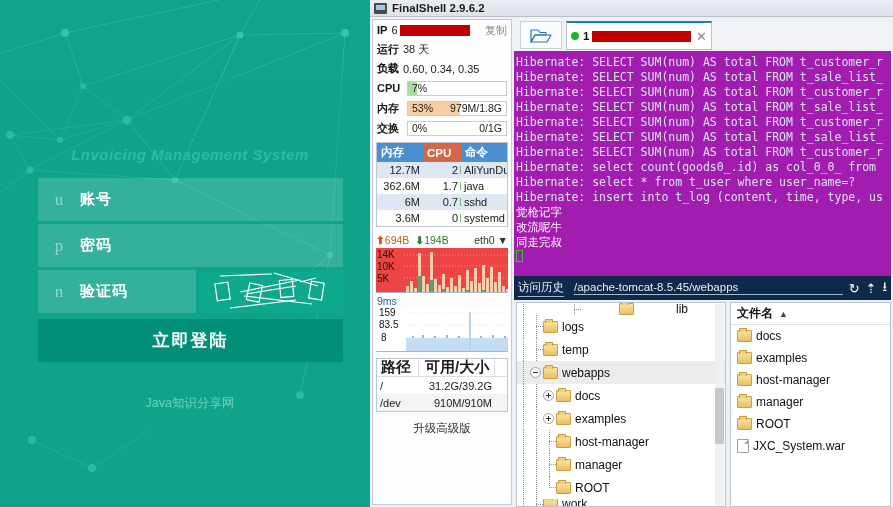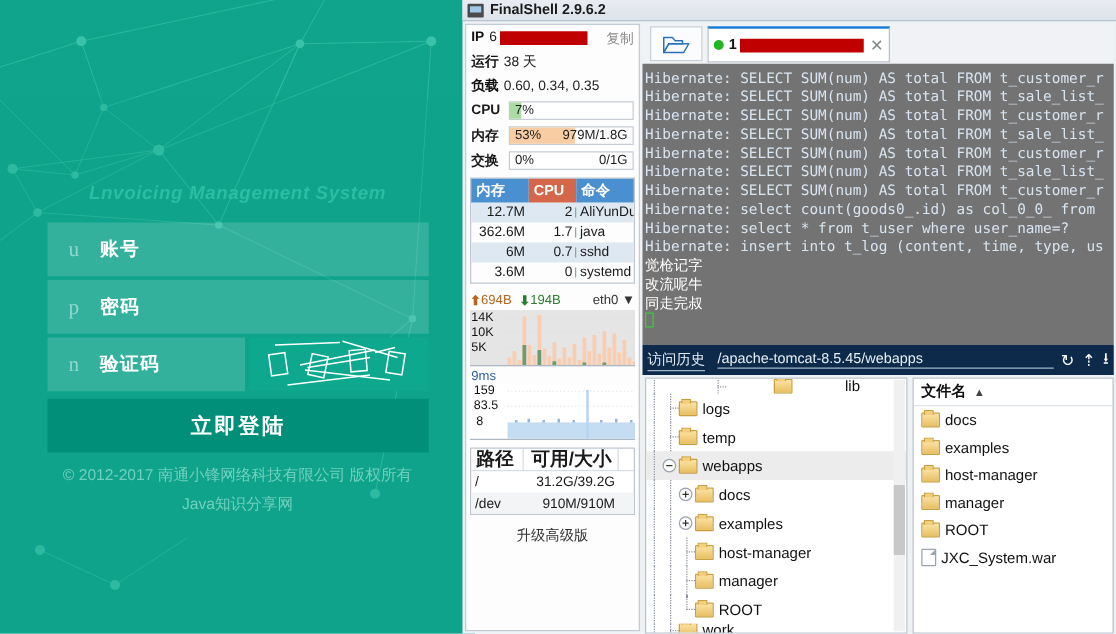--- a/index.html
+++ b/index.html
@@ -137,21 +137,21 @@
   .pc-cpu:after{ content:""; position:absolute; right:0; top:2px; bottom:2px; width:1px; background:#7fb37f; }
   .pc-cmd{ flex:1; padding-left:3px; overflow:hidden; white-space:nowrap; }
 
   
   #net-head{ display:flex; align-items:center; height:16px; padding:0 3px; font-size:10.5px; margin-top:5px; }
   .up-arrow{ color:#b5651d; font-weight:bold; }
   .dn-arrow{ color:#2a7d2a; font-weight:bold; }
   #net-eth{ margin-left:auto; color:#333; }
   #net-graph{
     margin:0 3px; height:45px; border-bottom:1px solid #aeb8c2;
-    position:relative; background:#e5e5e5; overflow:hidden;
+    position:relative; background:#ef4444; overflow:hidden;
   }
   .axis-lbl{ position:absolute; left:1px; font-size:10px; color:#111; }
 
   #lat-head{ padding:2px 4px 0 4px; font-size:10.5px; color:#2a5fa5; }
   #lat-graph{
     margin:0 3px; height:45px; position:relative; background:#fff; overflow:hidden;
     border-bottom:1px solid #aeb8c2;
   }
 
   
@@ -186,21 +186,21 @@
     display:flex; align-items:center; padding:0 4px; font-size:11.5px;
   }
   #tab-dot{ width:8px; height:8px; border-radius:50%; background:#22b522; margin-right:4px; flex:none; }
   #tab-num{ font-weight:bold; color:#111; margin-right:3px; }
   #tab-redact{ flex:1; height:11px; background:#c00000; }
   #tab-close{ color:#8a8a8a; font-size:13px; margin-left:5px; }
 
   
   #terminal{
     position:absolute; left:144px; top:51px; width:377px; height:225px;
-    background:#737373; overflow:hidden;
+    background:#a21caf; overflow:hidden;
     font-family:"DejaVu Sans Mono", monospace;
     font-size:11.5px; line-height:15px;
     padding:4px 0 0 2px;
   }
   .tline{ white-space:nowrap; color:#d8e4f0; }
   .tline.cn{ color:#ffffff; font-family:"DejaVu Sans", sans-serif; }
   #cursor{ display:inline-block; width:7px; height:12px; border:1px solid #3ec93e; }
 
   
   #pathbar{
@@ -378,21 +378,20 @@
           <path d="M74,3 L118,16"></path>
           <path d="M100,12 L116,8"></path>
           <path d="M46,24 L96,16"></path>
           <path d="M30,38 L96,30"></path>
         </g>
       </svg>
     </div>
 
     <button id="login-button">立即登陆</button>
 
-    <div class="copyright" id="copy1">© 2012-2017 南通小锋网络科技有限公司 版权所有</div>
     <div class="copyright" id="copy2">Java知识分享网</div>
   </div>
 </div>
 
 <div id="finalshell">
 
   <div id="fs-titlebar">
     <span id="fs-title-icon"></span>
     <span id="fs-title-text">FinalShell 2.9.6.2</span>
   </div>

